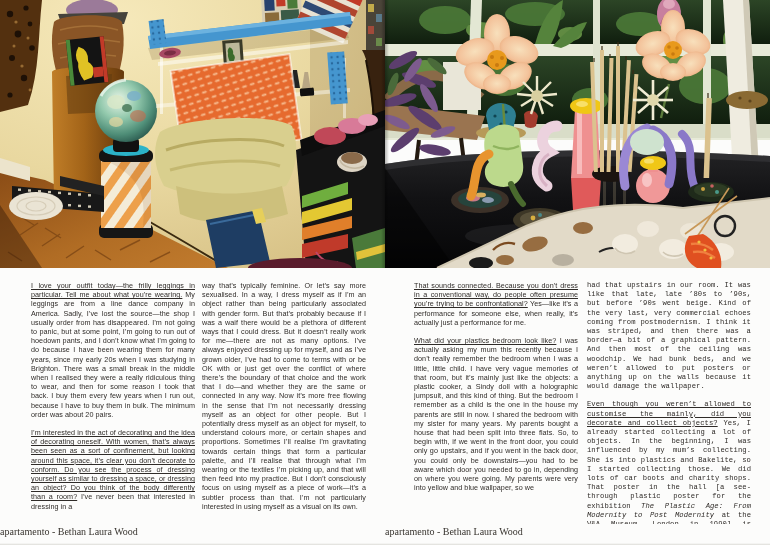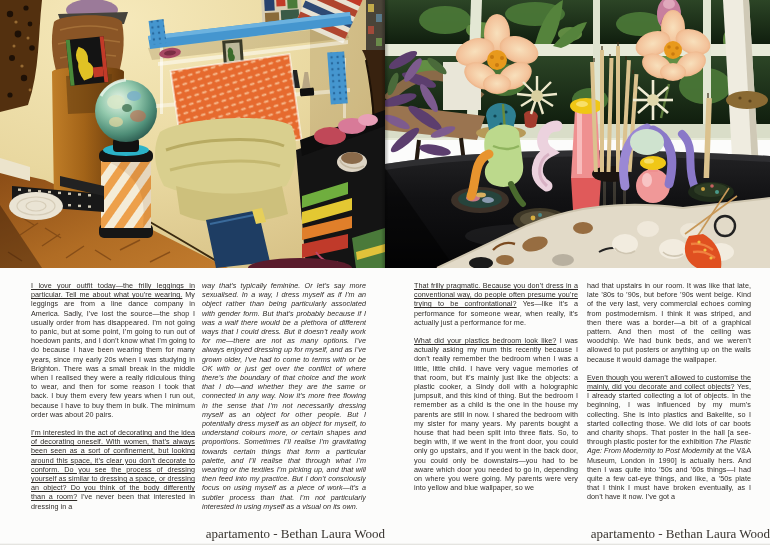--- a/index.html
+++ b/index.html
@@ -8,23 +8,23 @@
   .photo-strip{position:absolute;top:0;left:0;width:770px;height:268px;display:flex;}
   .photo{width:385px;height:268px;overflow:hidden;position:relative;}
   .photo svg{display:block;width:385px;height:268px;}
   .gutter{position:absolute;left:381px;top:0;width:8px;height:268px;
           background:linear-gradient(90deg,rgba(0,0,0,0) 0%,rgba(0,0,0,0.28) 50%,rgba(0,0,0,0) 100%);pointer-events:none;}
   .col{position:absolute;top:281px;width:164px;height:243px;overflow:hidden;
        font-size:7.2px;line-height:9.2px;color:#2f2b28;text-align:justify;letter-spacing:0.05px;}
   .col p{margin:0 0 9px 0;}
   .q{text-decoration:underline;text-underline-offset:1px;}
   .it{font-style:italic;}
-  #col1{left:31px;} #col2{left:202px;font-style:italic;} #col3{left:414px;} #col4{left:587px;}
-  .footer{position:absolute;top:526px;width:385px;text-align:right;
-          font-family:"Liberation Serif",serif;font-size:13px;color:#38342f;}
+  #col1{left:31px;} #col2{left:202px;} #col3{left:414px;} #col4{left:587px;font-family:Liberation Mono, monospace;}
+  .footer{position:absolute;top:526px;width:385px;text-align:left;
+          font-family:"Liberation Serif",serif;font-size:10px;color:#38342f;}
   .footer.left{left:0;} .footer.right{left:385px;}
   .page-edge{position:absolute;bottom:0;left:0;width:770px;height:2px;
              background:linear-gradient(#fcfcfb,#dddcd7);}
 </style>
 </head>
 <body>
 
 <div class="spread">
 
   <div class="photo-strip">
@@ -568,22 +568,22 @@
   </div>
 
   <div class="col" id="col2">
     <p>
       <span>way that’s typically feminine. Or let’s say more sexualised. In a way, I dress myself as if I’m an object rather than being particularly associated with gender form. But that’s probably because if I was a waif there would be a plethora of different ways that I could dress. But it doesn’t really work for me—there are not as many options. I’ve always enjoyed dressing up for myself, and as I’ve grown older, I’ve had to come to terms with or be OK with or just get over the conflict of where there’s the boundary of that choice and the work that I do—and whether they are the same or connected in any way. Now it’s more free flowing in the sense that I’m not necessarily dressing myself as an object for other people. But I potentially dress myself as an object for myself, to understand colours more, or certain shapes and proportions. Sometimes I’ll realise I’m gravitating towards certain things that form a particular palette, and I’ll realise that through what I’m wearing or the textiles I’m picking up, and that will then feed into my practice. But I don’t consciously focus on using myself as a piece of work—it’s a subtler process than that. I’m not particularly interested in using myself as a visual on its own.</span>
     </p>
   </div>
 
   <div class="col" id="col3">
     <p>
-      <span class="q">That frilly pragmatic. Because you don’t dress in a conventional way, do people often presume you’re trying to be confrontational?</span>
-      <span>Yes—like it’s a performance for someone wear, when really, it’s actually just a performance for me.</span>
+      <span class="q">That sounds connected. Because you don’t dress in a conventional way, do people often presume you’re trying to be confrontational?</span>
+      <span>Yes—like it’s a performance for someone else, when really, it’s actually just a performance for me.</span>
     </p>
     <p>
       <span class="q">What did your plastics bedroom look like?</span>
       <span>I was actually asking my mum this recently because I don’t really remember the bedroom when I was a little, little child. I have very vague memories of that room, but it’s mainly just like the objects: a plastic cooker, a Sindy doll with a holographic jumpsuit, and this kind of thing. But the bedroom I remember as a child is the one in the house my parents are still in now. I shared the bedroom with my sister for many years. My parents bought a house that had been split into three flats. So, to begin with, if we went in the front door, you could only go upstairs, and if you went in the back door, you could only be downstairs—you had to be aware which door you needed to go in, depending on where you were going. My parents were very into yellow and blue wallpaper, so we</span>
     </p>
   </div>
 
   <div class="col" id="col4">
     <p>
       <span>had that upstairs in our room. It was like that late, late ’80s to ’90s, but before ’90s went beige. Kind of the very last, very commercial echoes coming from postmodernism. I think it was striped, and then there was a border—a bit of a graphical pattern. And then most of the ceiling was woodchip. We had bunk beds, and we weren’t allowed to put posters or anything up on the walls because it would damage the wallpaper.</span>

